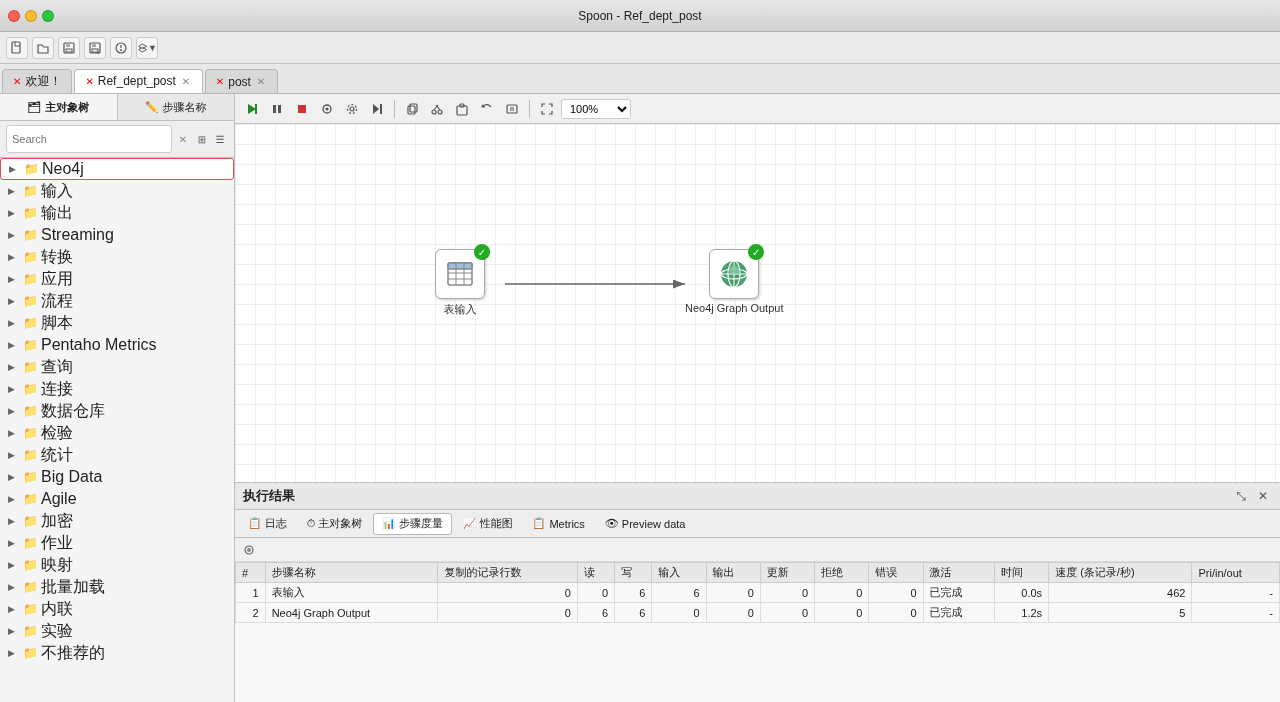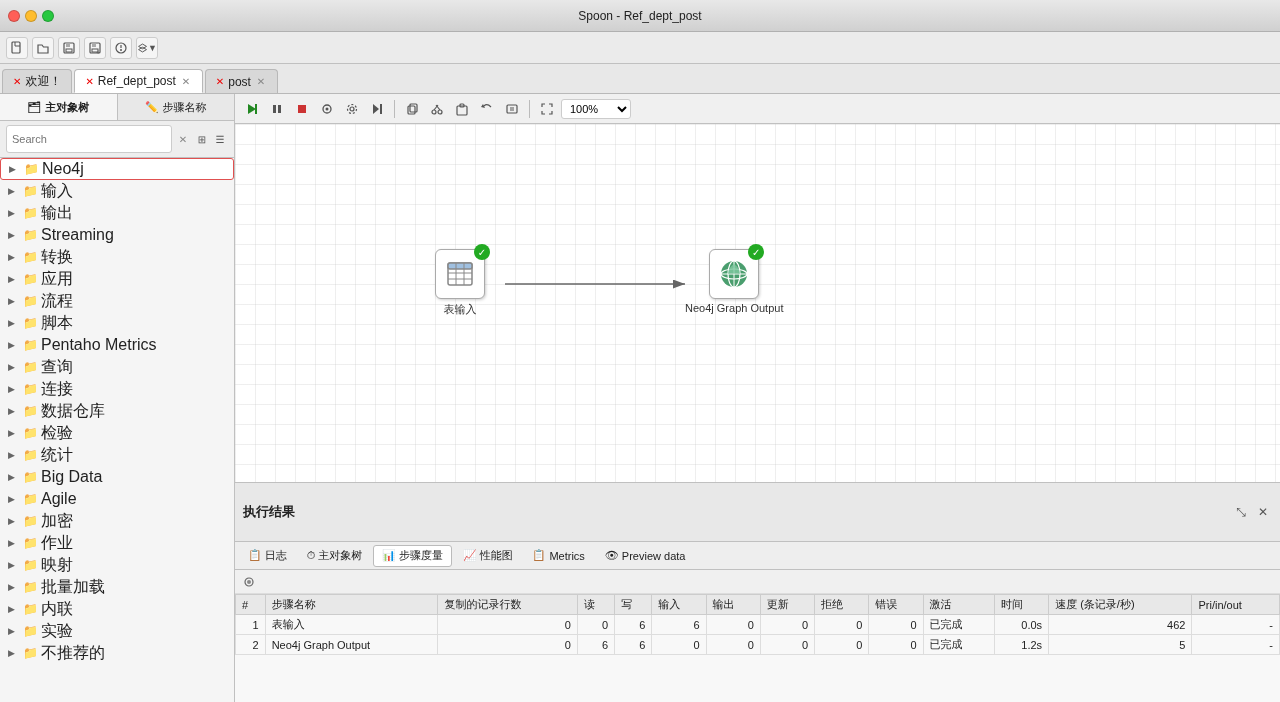--- a/index.html
+++ b/index.html
@@ -270,21 +270,21 @@
       height: 230px;
       border-top: 1px solid #c0c0c0;
       background: #f8f8f8;
       display: flex;
       flex-direction: column;
     }
     .results-header {
       display: flex;
       align-items: center;
       justify-content: space-between;
-      padding: 20px 8px;
+      padding: 4px 8px;
       background: #e8e8e8;
       border-bottom: 1px solid #c0c0c0;
     }
     .results-title { font-weight: bold; font-size: 13px; }
     .results-actions { display: flex; gap: 4px; }
     .results-action-btn {
       width: 18px; height: 18px;
       display: flex; align-items: center; justify-content: center;
       cursor: pointer; font-size: 12px; color: #555;
     }

